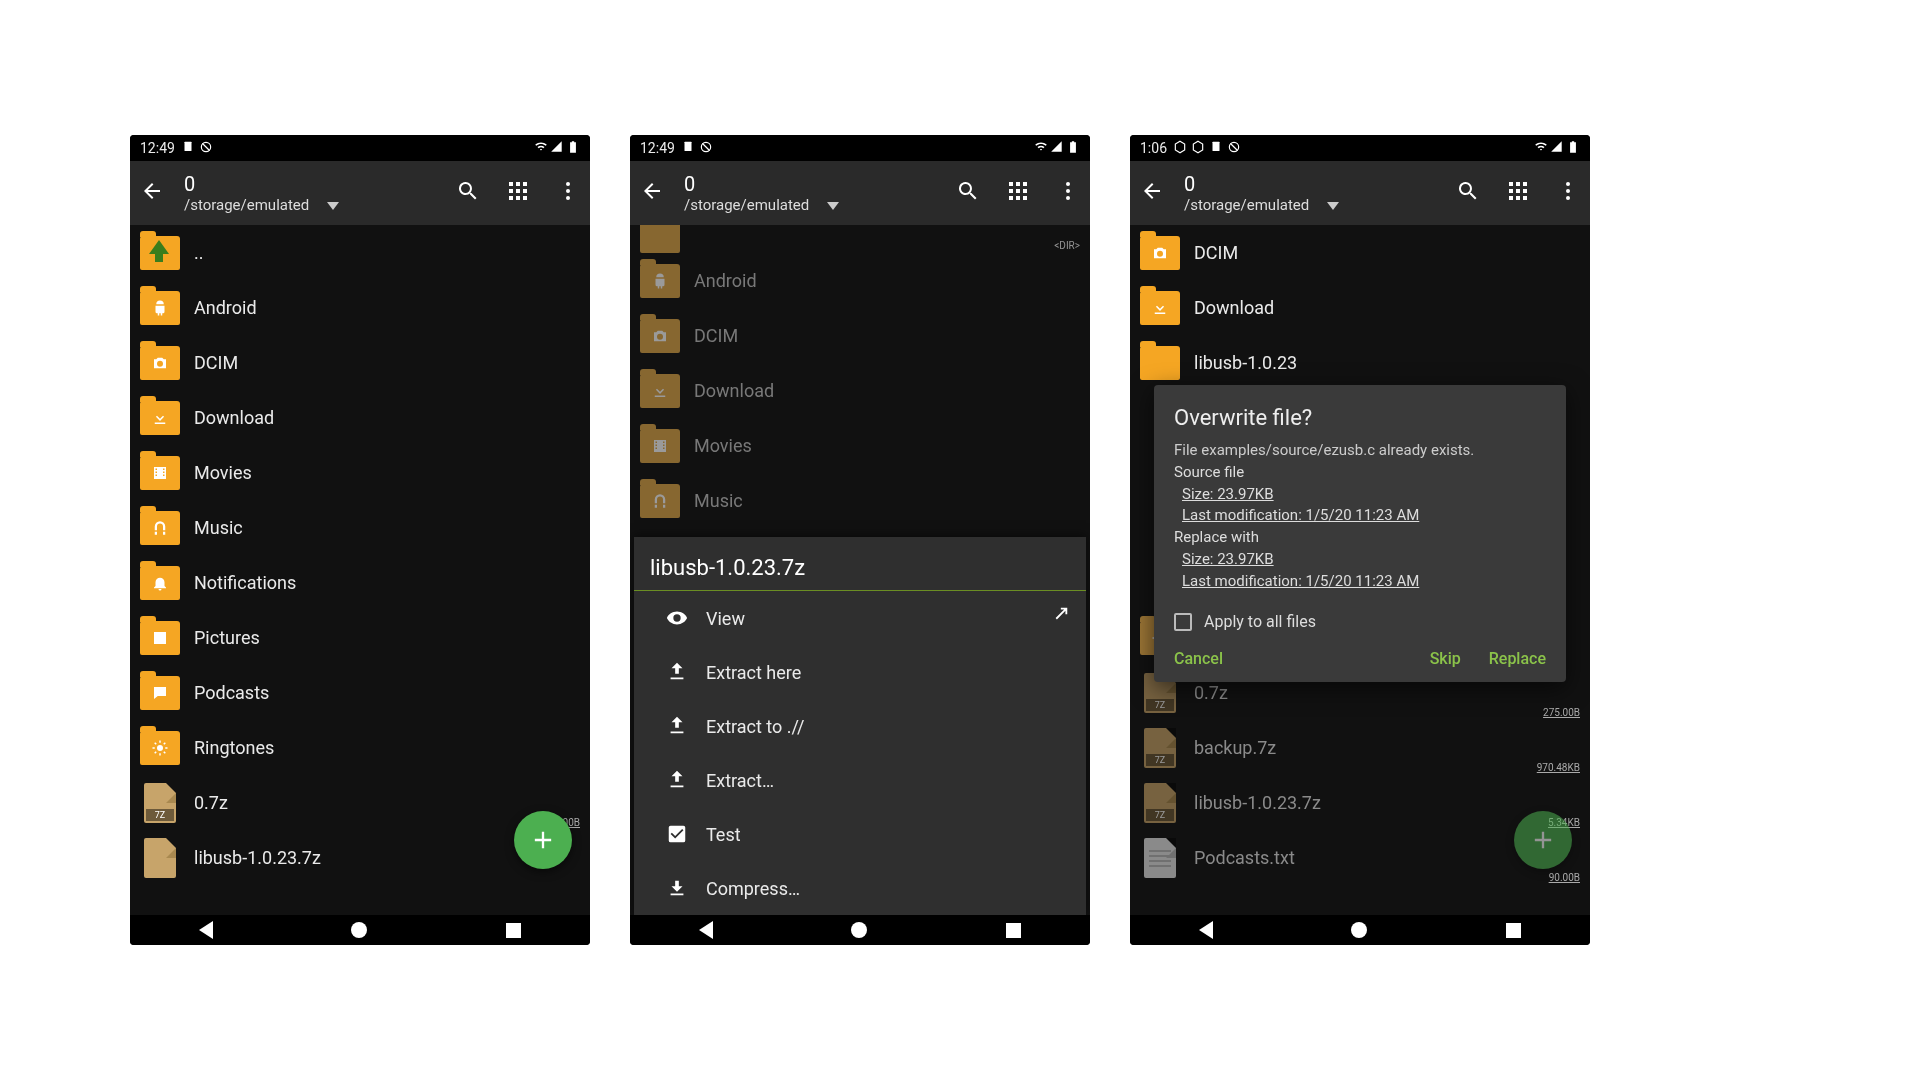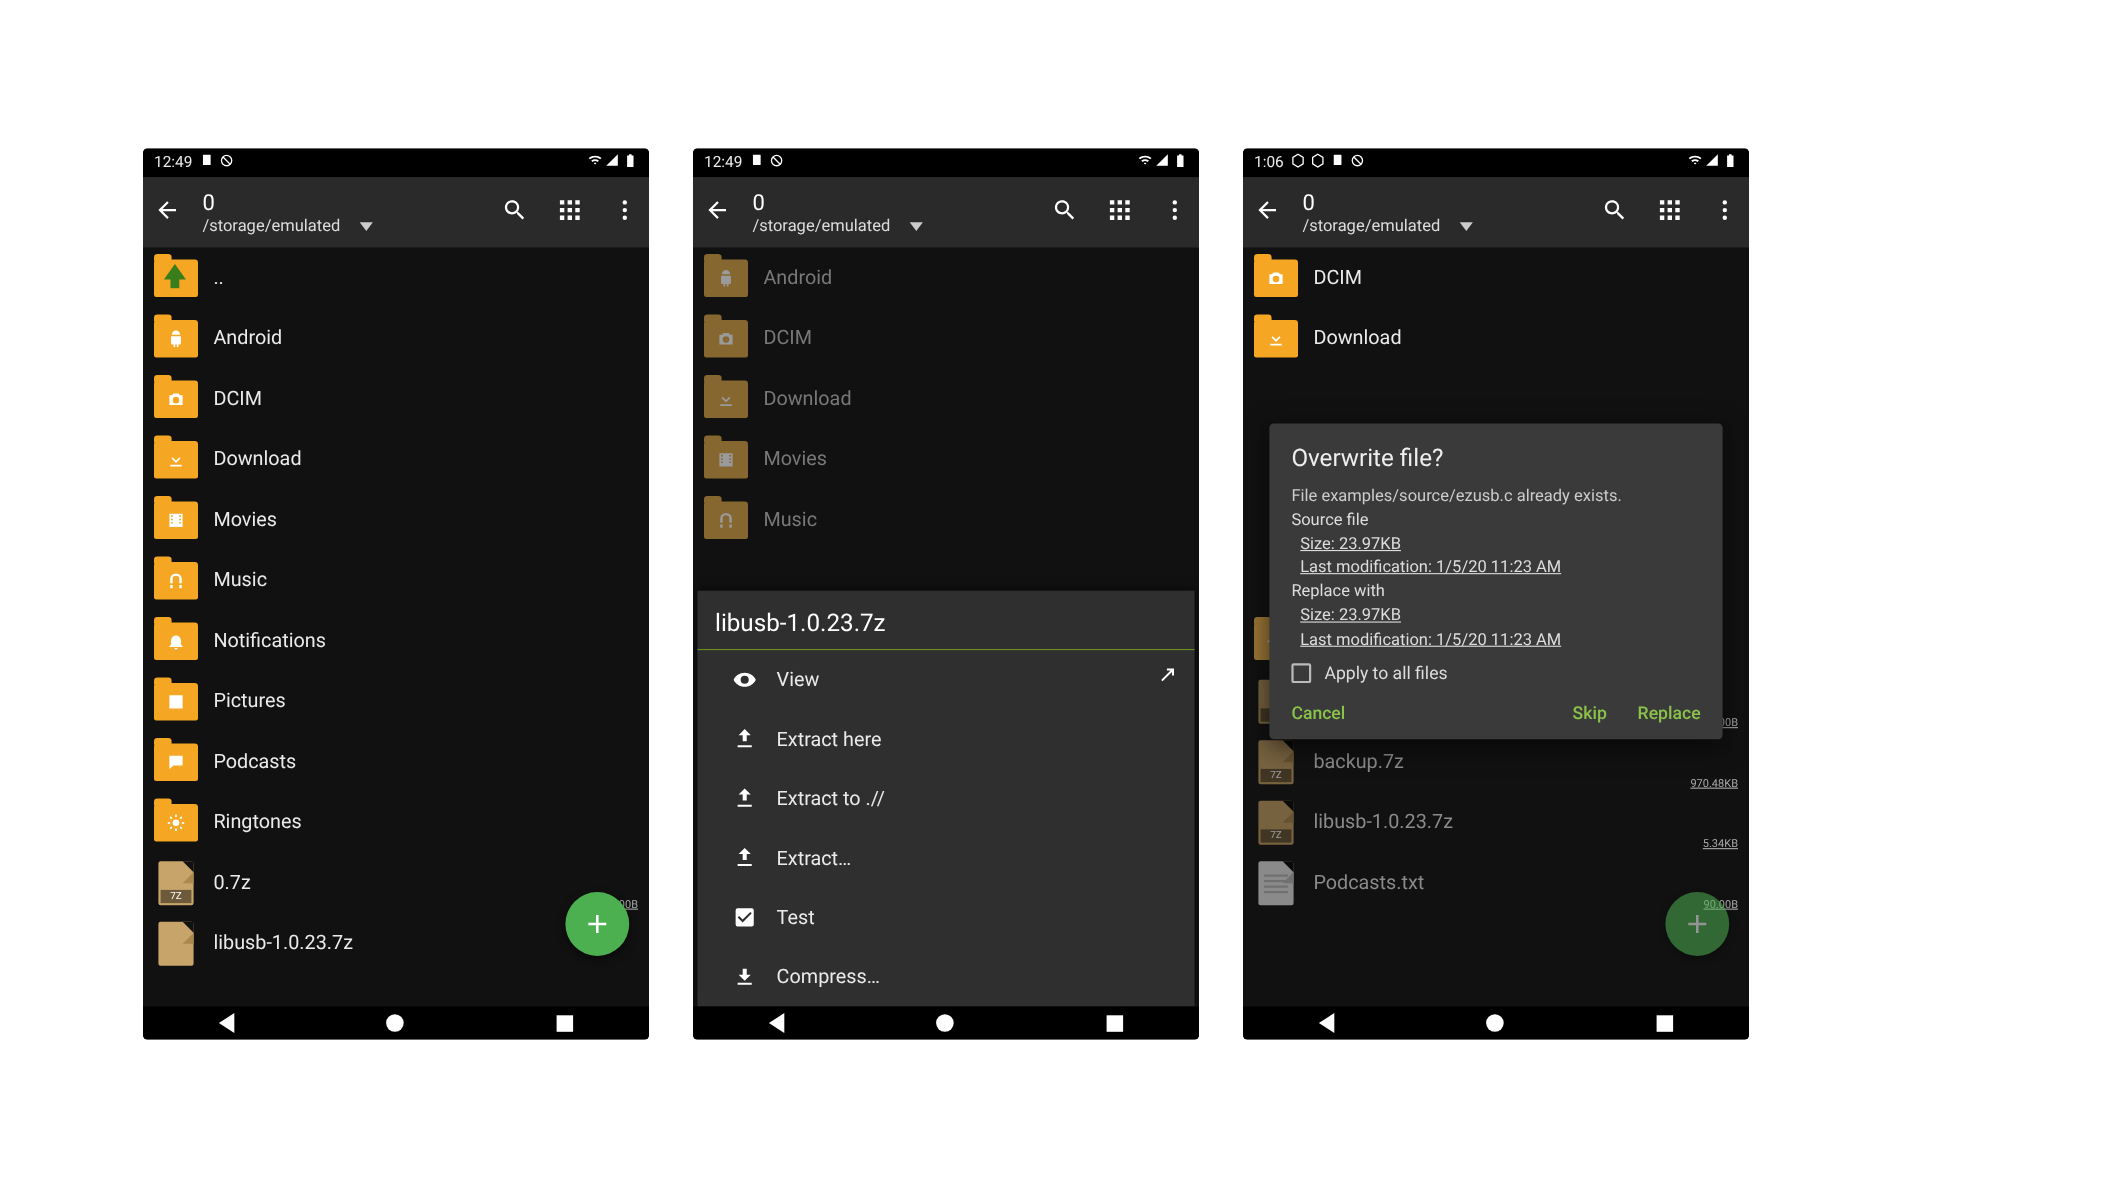--- a/index.html
+++ b/index.html
@@ -62,21 +62,21 @@
   .sheet .sh-row .lbl{margin-left:18px; font-size:18px;}
   .sheet .sh-row .ext{position:absolute; right:16px;}
   .dimlist .row{opacity:.85;}
   
   .scrim{position:absolute;inset:90px 0 30px 0;}
   .dialog{position:absolute;left:24px;right:24px;top:160px;background:#3a3a3a;border-radius:4px;padding:20px 20px 14px;box-shadow:0 6px 24px rgba(0,0,0,.6);color:#ddd;}
   .dialog h2{font-size:22px;font-weight:400;color:#eee;margin-bottom:10px;}
   .dialog p{font-size:15px;line-height:1.45;}
   .dialog .sub{color:#ccc;}
   .dialog .indent{margin-left:8px;text-decoration:underline;}
-  .dialog .chkrow{display:flex;align-items:center;margin-top:10px;}
+  .dialog .chkrow{display:flex;align-items:center;margin-top:20px;}
   .dialog .chk{width:18px;height:18px;border:2px solid #bbb;border-radius:2px;margin-right:12px;}
   .dialog .btnrow{display:flex;justify-content:flex-end;gap:28px;margin-top:18px;}
   .dialog .btn{color:#8bc34a;font-size:16px;font-weight:500;}
   .dialog .btn.cancel{margin-right:auto;}
   .fab.faded{opacity:.55;}
 </style>
 </head>
 <body>
 
 <svg width="0" height="0" style="position:absolute">
@@ -408,20 +408,24 @@
             </svg></span>
         <span><svg viewBox="0 0 24 24">
               <use href="#i-grid"></use>
             </svg></span>
         <span><svg viewBox="0 0 24 24">
               <use href="#i-more"></use>
             </svg></span>
       </div>
     </div>
     <div class="list dimlist" id="list2">
+      <div class="row partial faded">
+        <div class="folder"></div>
+        <span class="dirtag">&lt;DIR&gt;</span>
+      </div>
     <div class="row faded">
     <div class="folder">
             <span class="glyph">
               <svg viewBox="0 0 24 24">
                 <use href="#i-android"></use>
               </svg>
             </span>
           </div>
           <span class="rname">Android</span>
           <span class="dirtag">
@@ -609,20 +613,28 @@
         </div>
         <div class="row ">
     <div class="folder">
             <span class="glyph">
               <svg viewBox="0 0 24 24">
                 <use href="#i-dl"></use>
               </svg>
             </span>
           </div>
           <span class="rname">Download</span>
+          <span class="dirtag">
+            <dir>
+  </dir>
+          </span>
+        </div>
+        <div class="row ">
+    <div class="folder"></div>
+          <span class="rname">libusb-1.0.23</span>
           <span class="dirtag">
             <dir>
   </dir>
           </span>
         </div>
         <div style="height:220px"></div>
         <div class="row faded">
     <div class="folder">
             <span class="glyph">
               <svg viewBox="0 0 24 24">

